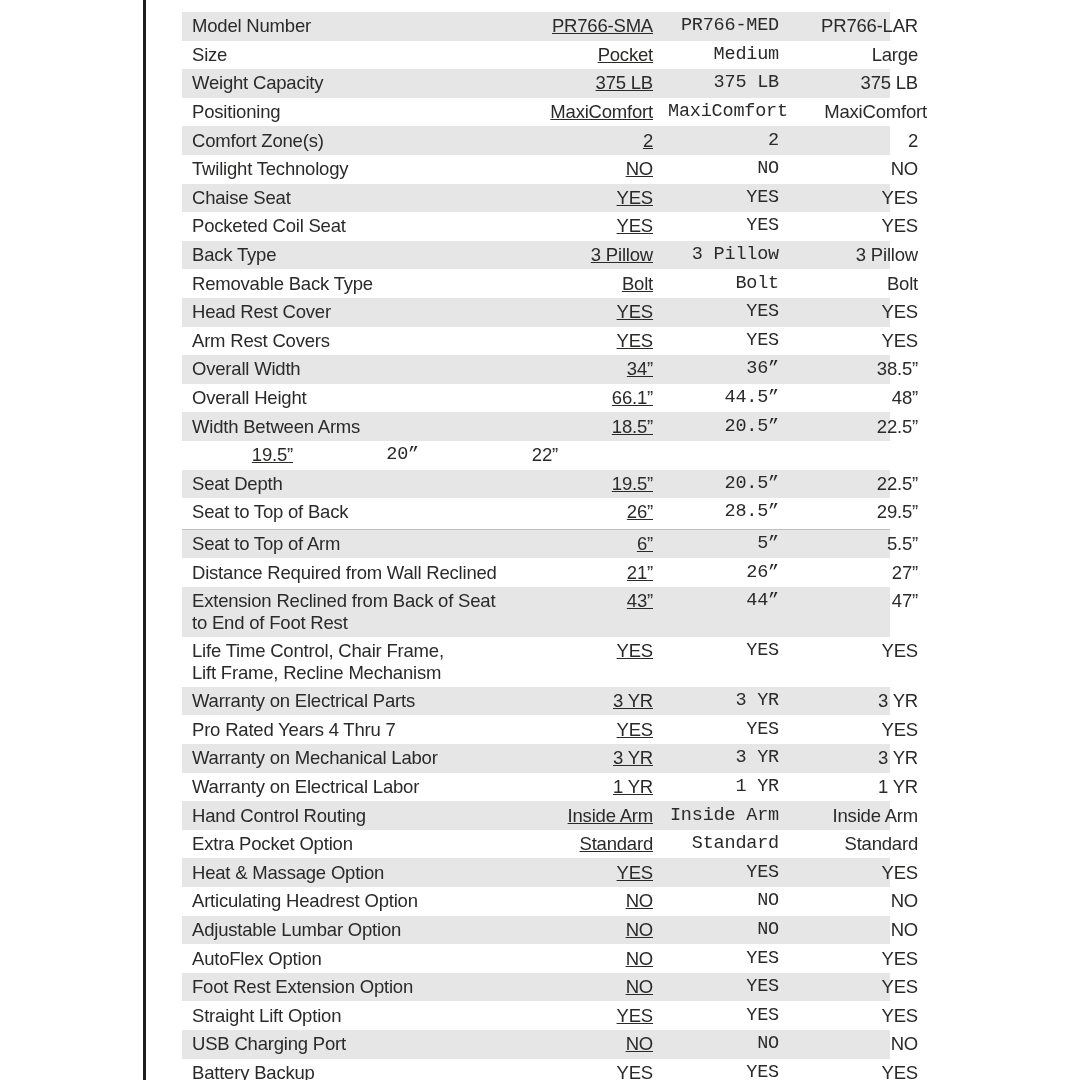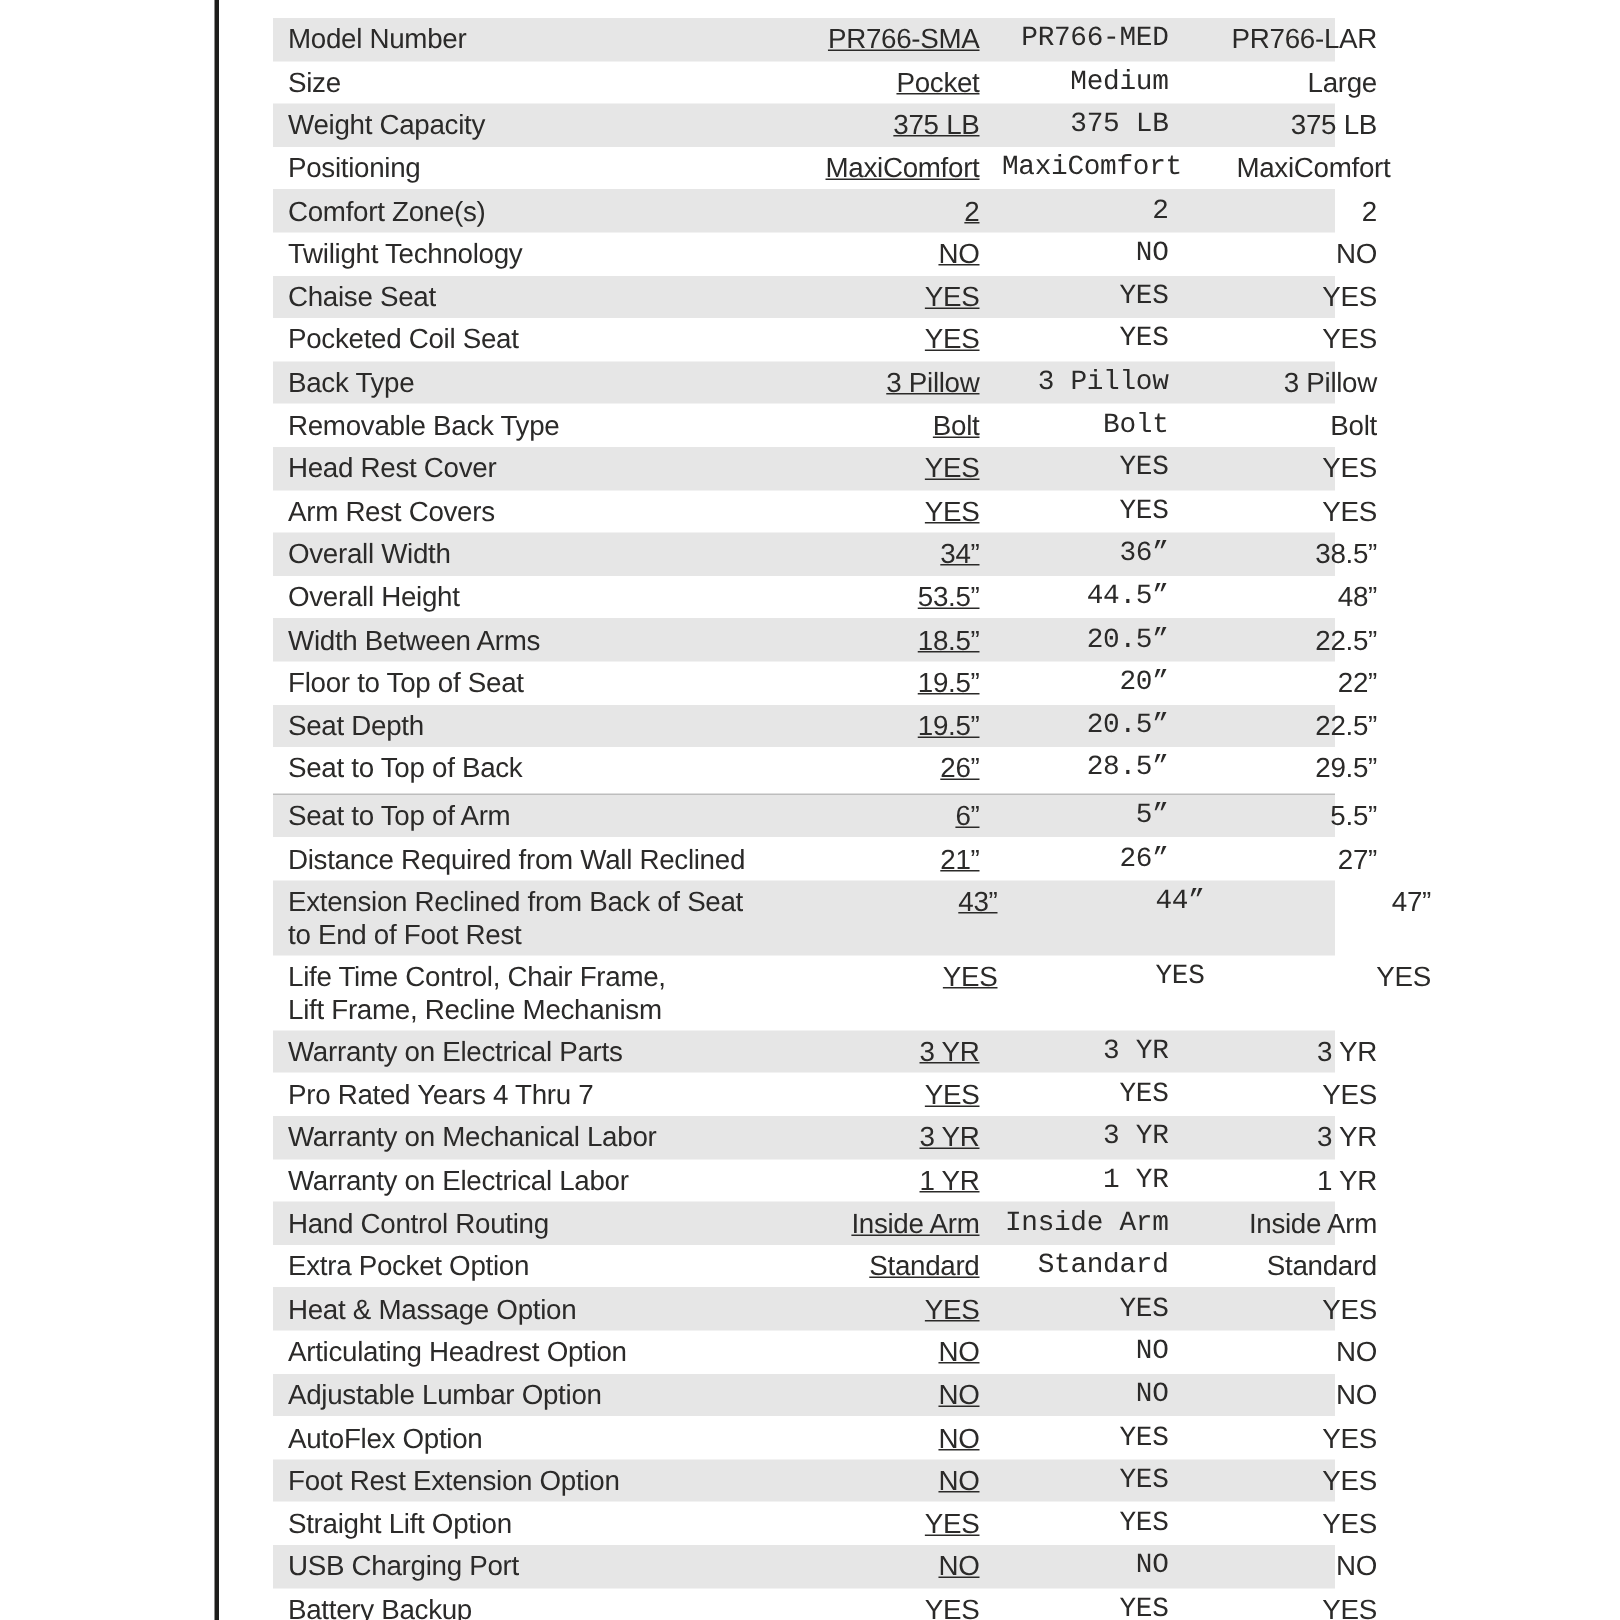--- a/index.html
+++ b/index.html
@@ -29,21 +29,20 @@
     height: 28.6px;
     font-size: 18.5px;
     letter-spacing: -0.2px;
     line-height: 22px;
   }
   .row.shaded { background: #e6e6e6; }
   .row.double {
     height: 50px;
     align-items: flex-start;
     padding-top: 3px;
-    gap: 12px;
   }
   .label {
     flex: 0 0 360px;
     padding-left: 10px;
     white-space: pre-line;
   }
   .val { text-align: right; }
   .val.c1 { flex: 0 0 126px; padding-right: 15px; text-decoration: underline; }
   .val.c2 { flex: 0 0 126px; padding-right: 15px; font-family: Liberation Mono, monospace; }
   .val.c3 { flex: 0 0 132px; padding-right: 8px; }
@@ -145,34 +144,33 @@
 
   <div class="row shaded">
     <div class="label">Overall Width</div>
     <div class="val c1">34”</div>
     <div class="val c2">36”</div>
     <div class="val c3">38.5”</div>
   </div>
 
   <div class="row plain">
     <div class="label">Overall Height</div>
-    <div class="val c1">53.5”</div>
+    <div class="val c1">66.1”</div>
     <div class="val c2">44.5”</div>
     <div class="val c3">48”</div>
   </div>
 
   <div class="row shaded">
     <div class="label">Width Between Arms</div>
     <div class="val c1">18.5”</div>
     <div class="val c2">20.5”</div>
     <div class="val c3">22.5”</div>
   </div>
 
   <div class="row plain">
-    <div class="label">Floor to Top of Seat</div>
     <div class="val c1">19.5”</div>
     <div class="val c2">20”</div>
     <div class="val c3">22”</div>
   </div>
 
   <div class="row shaded">
     <div class="label">Seat Depth</div>
     <div class="val c1">19.5”</div>
     <div class="val c2">20.5”</div>
     <div class="val c3">22.5”</div>

